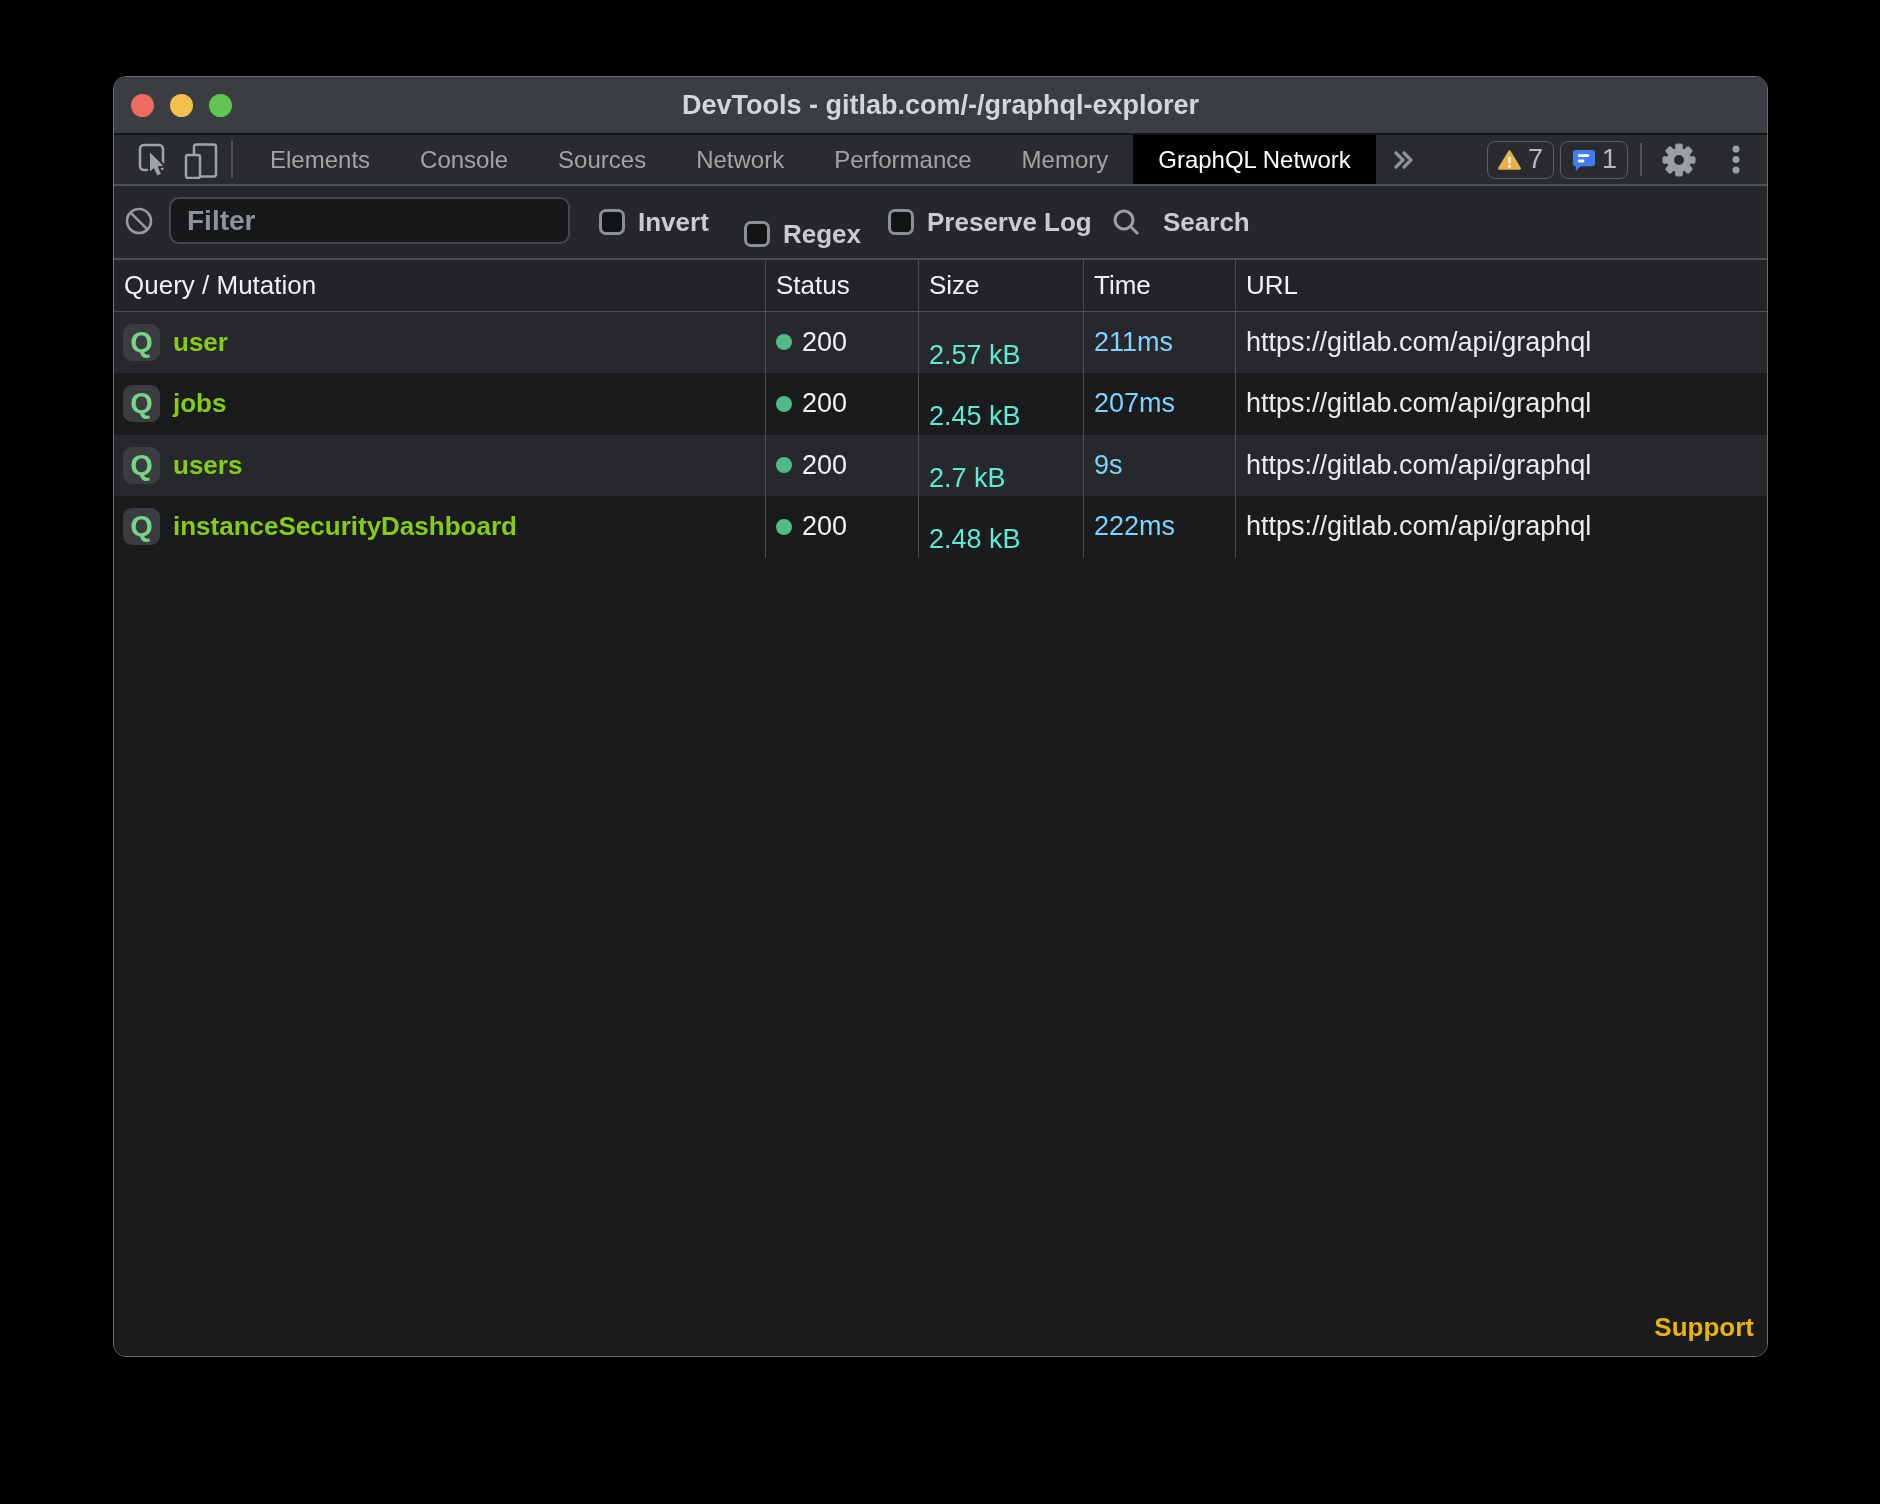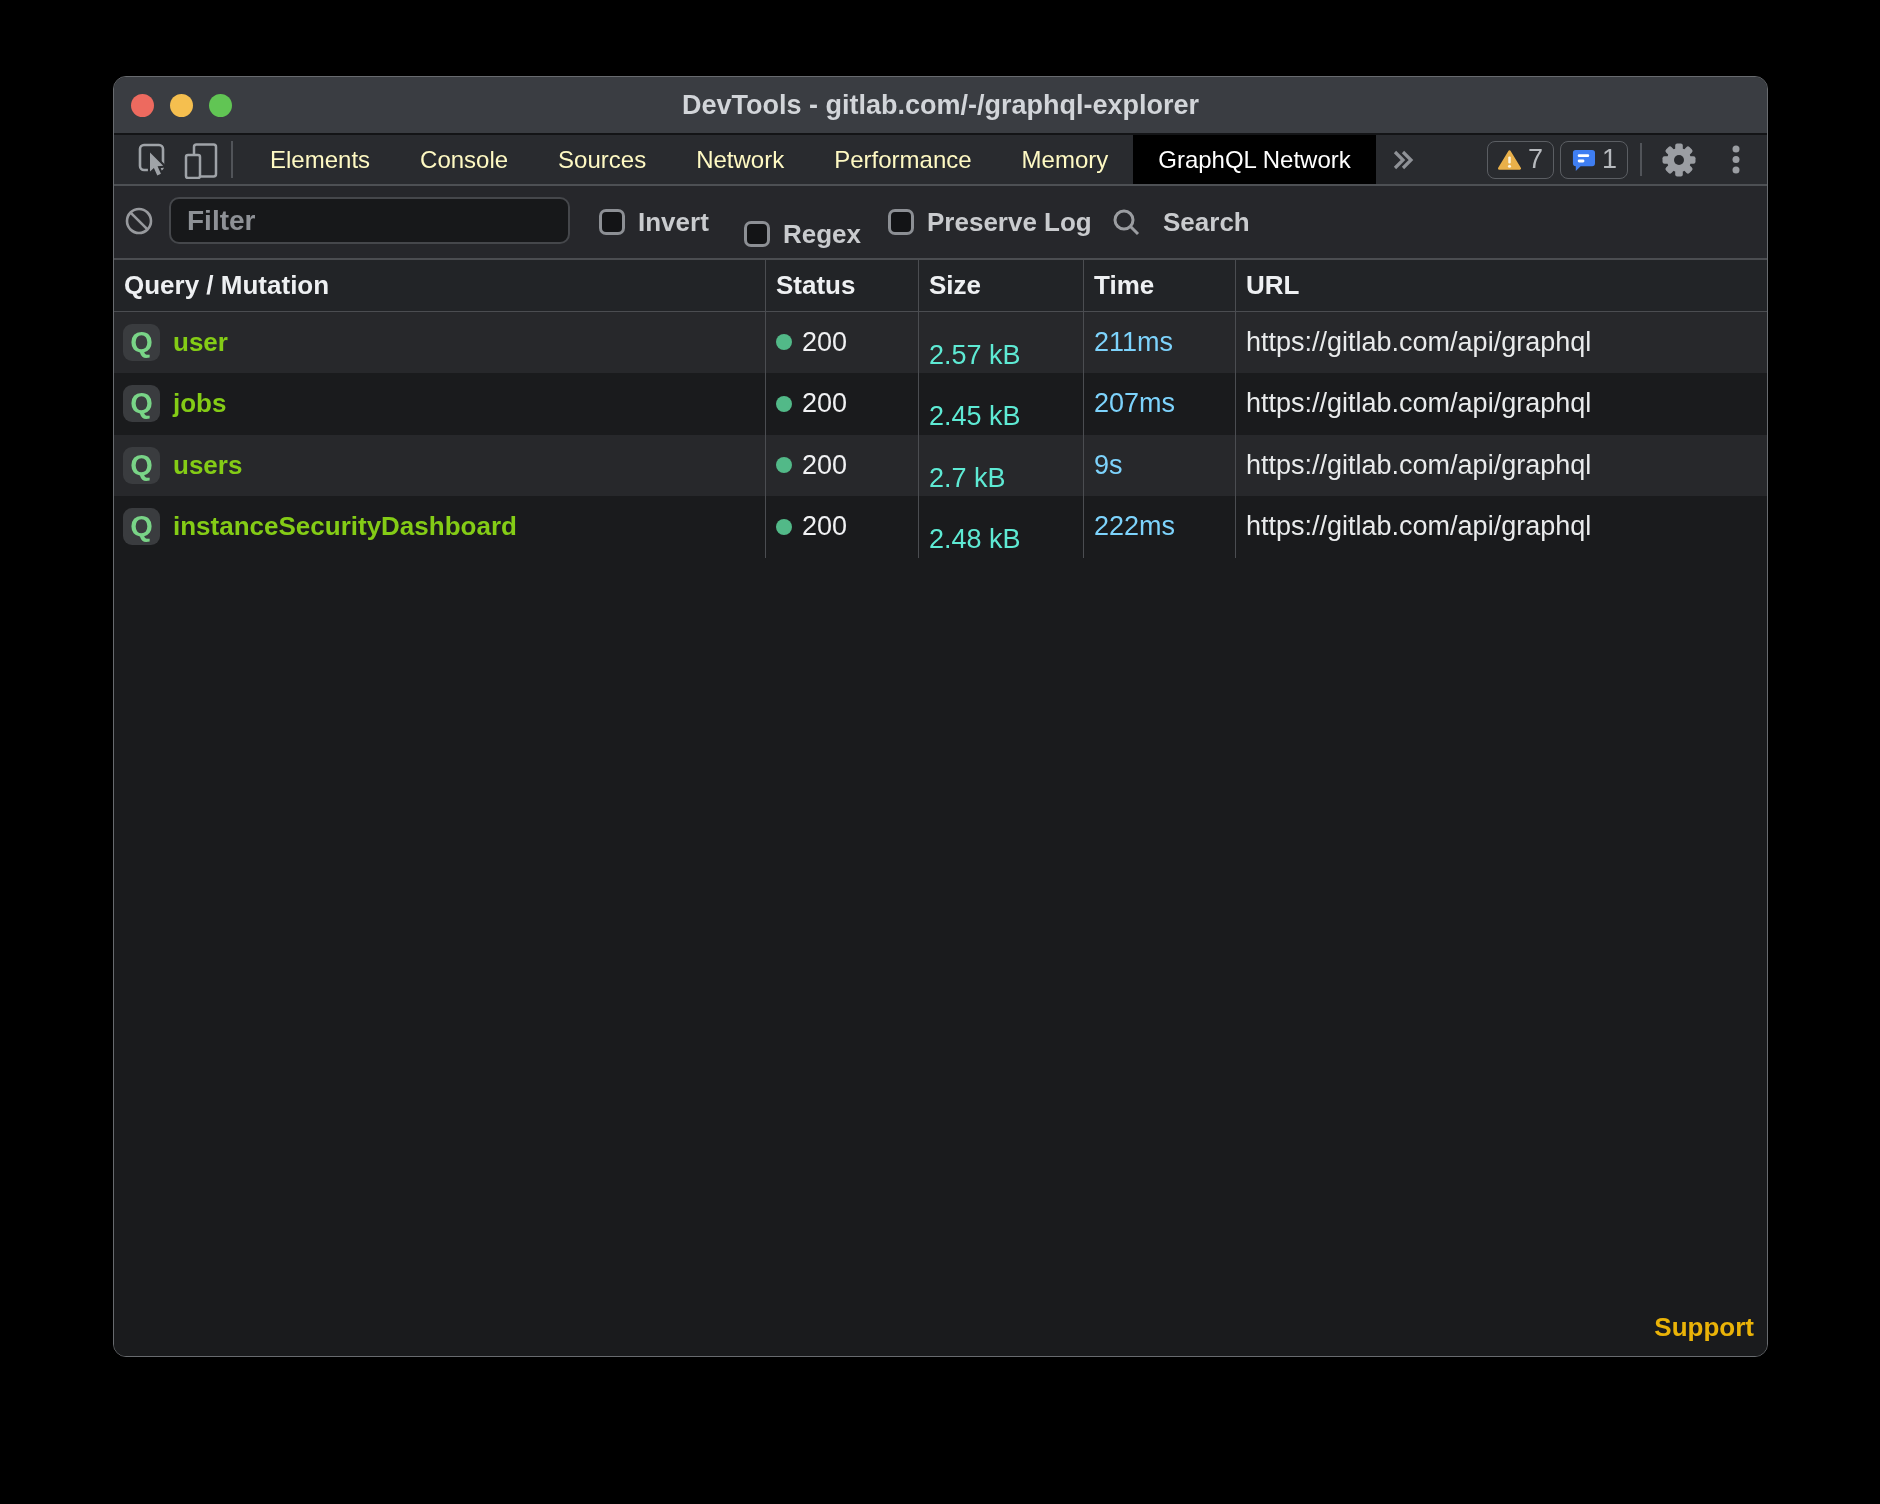--- a/index.html
+++ b/index.html
@@ -22,21 +22,21 @@
 
   
   .tabbar { height:51px; flex:none; background:#292b2f; border-bottom:2px solid #4d5054;
     position:relative; display:flex; align-items:stretch; }
   .tabbar-icons { display:flex; align-items:center; padding-left:19px; gap:0; }
   .icon-btn { display:flex; align-items:center; justify-content:center; }
   .tab-separator { width:2px; height:37px; background:#515459; margin:0 0 0 0;
     align-self:center; }
   .tabs { display:flex; align-items:stretch; margin-left:12px; }
   .tab { padding:0 25px; display:flex; align-items:center; font-size:24px;
-    color:#fef9c3; white-space:nowrap; }
+    color:#a3a3a3; white-space:nowrap; }
   .tab.active { background:#000; color:#fff; font-weight:500; }
   .chevron-more { display:flex; align-items:center; padding:0 16px; }
 
   .tabbar-right { position:absolute; right:27px; top:0; height:49px;
     display:flex; align-items:center; }
   .badge { height:38px; border:1.5px solid #5b5e63; border-radius:8px;
     display:flex; align-items:center; padding:0 10px; gap:7px; }
   .badge .num { font-size:27px; color:#b7babe; }
   .badge + .badge { margin-left:6px; }
   .gear-btn { margin-left:20px; }
@@ -61,21 +61,21 @@
   .cb-label { font-size:26px; font-weight:600; color:#c9cbce; }
   .search-group { position:absolute; left:997px; top:0; height:72px;
     display:flex; align-items:center; gap:22px; }
 
   
   .grid { position:relative; flex:1; background:#1a1b1d; }
   .col-sep { position:absolute; top:0; width:1px; background:#4b4d51; }
   .header-row { height:51.5px; border-bottom:1.5px solid #4b4d51; background:#222427;
     position:relative; }
   .hcell { position:absolute; top:0; height:51px; display:flex; align-items:center;
-    font-size:26px; font-weight:700; color:#eef0f2; }
+    font-size:26px; font-weight:400; color:#eef0f2; }
   .rows { position:relative; }
   .row { height:61.5px; position:relative; }
   .row.odd { background:#27282b; }
   .row.even { background:#1a1b1d; }
   .q-badge { position:absolute; left:9px; top:12px; width:37px; height:37px;
     background:#3a3c3f; border-radius:9px; display:flex; align-items:center;
     justify-content:center; font-size:29px; font-weight:700; color:#79d487; }
   .cell-name { position:absolute; left:59px; top:0; height:100%; display:flex;
     align-items:center; font-size:26px; font-weight:700; color:#84cc16; }
   .cell-status { position:absolute; left:662px; top:0; height:100%; display:flex;

